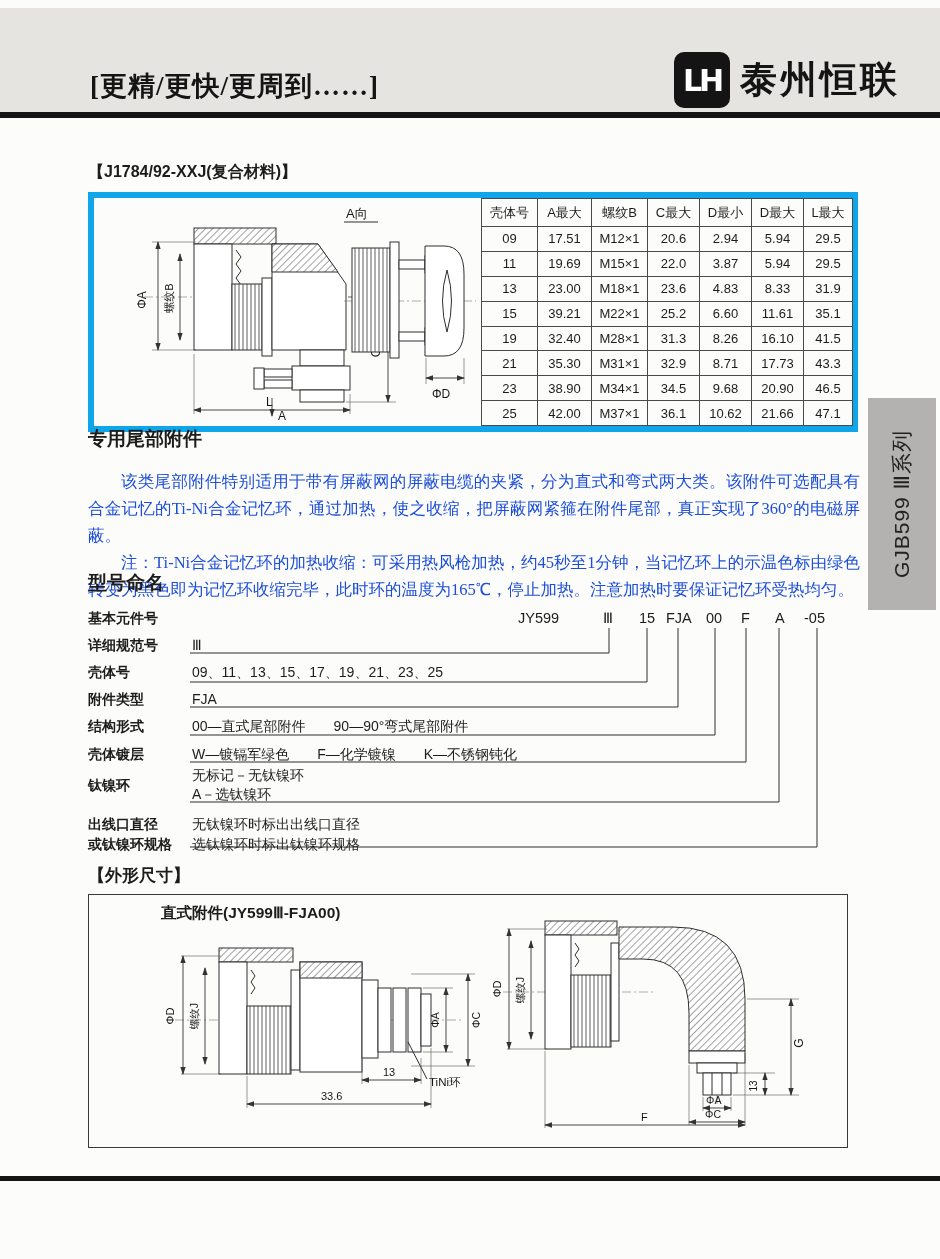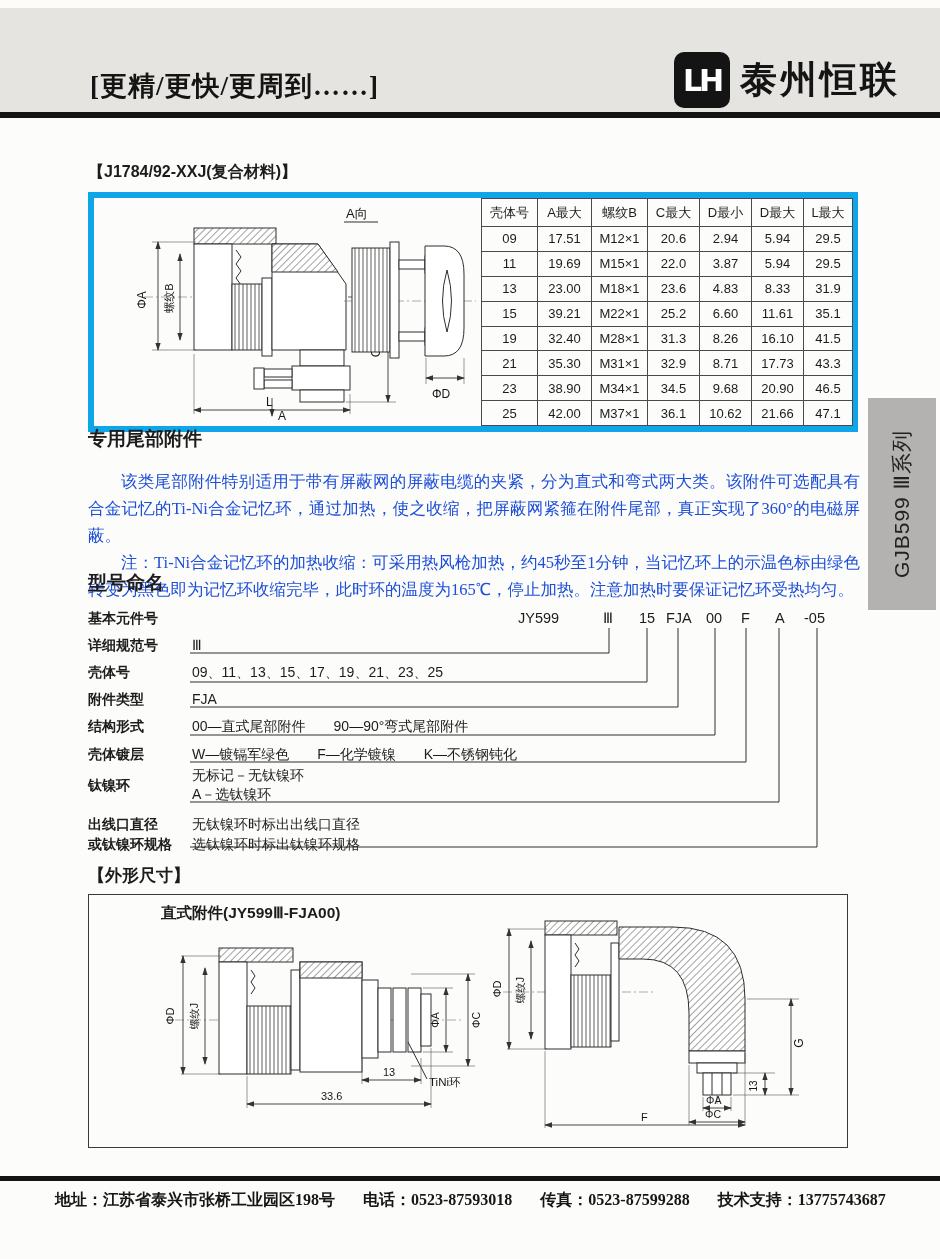--- a/index.html
+++ b/index.html
@@ -380,20 +380,14 @@
         <line class="dim" x1="196" y1="221" x2="252" y2="221" marker-start="url(#arw)" marker-end="url(#arw)"></line>
         <text x="212" y="217" font-size="10.5">ΦC</text>
         <line class="ext" x1="52" y1="150" x2="52" y2="227"></line>
         <line class="dim" x1="52" y1="224" x2="252" y2="224" marker-start="url(#arw)" marker-end="url(#arw)"></line>
         <text x="148" y="220" font-size="11">F</text>
       </svg>
     </div>
   </div>
 
   <div class="footer-rule"></div>
-  <div class="footer">
-    <span><span>地址：</span><span>江苏省泰兴市张桥工业园区198号</span></span>
-    <span><span>电话：</span><span>0523-87593018</span></span>
-    <span><span>传真：</span><span>0523-87599288</span></span>
-    <span><span>技术支持：</span><span>13775743687</span></span>
-  </div>
 
 </div>
 
 </body></html>

